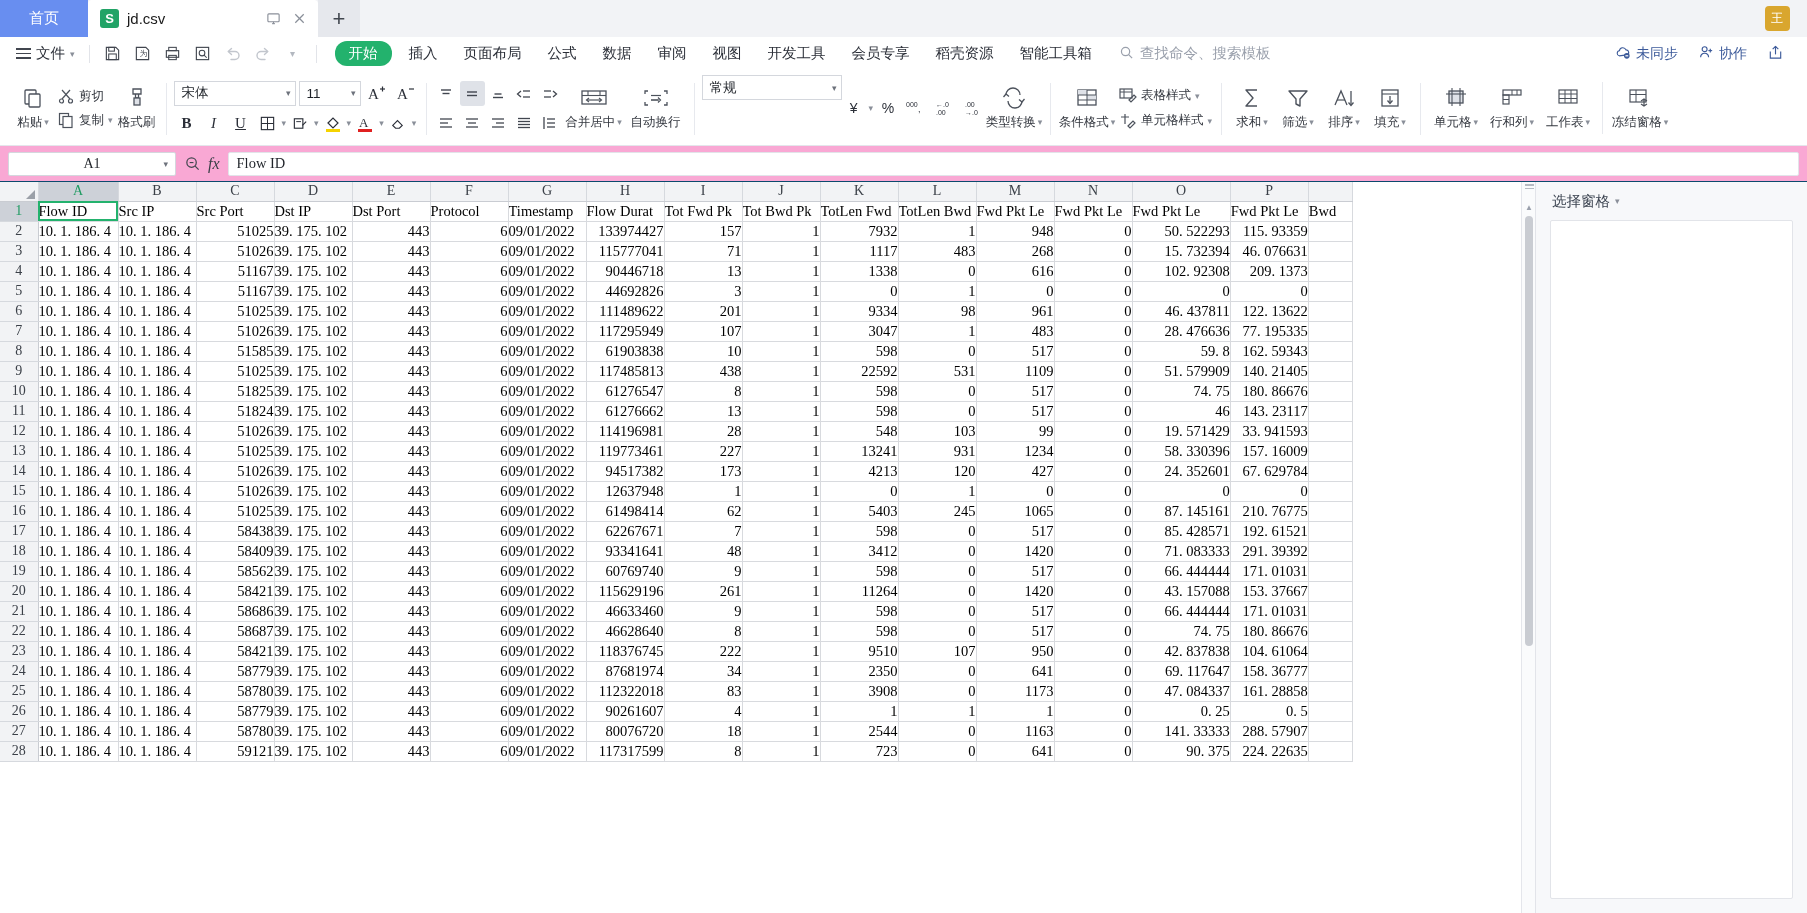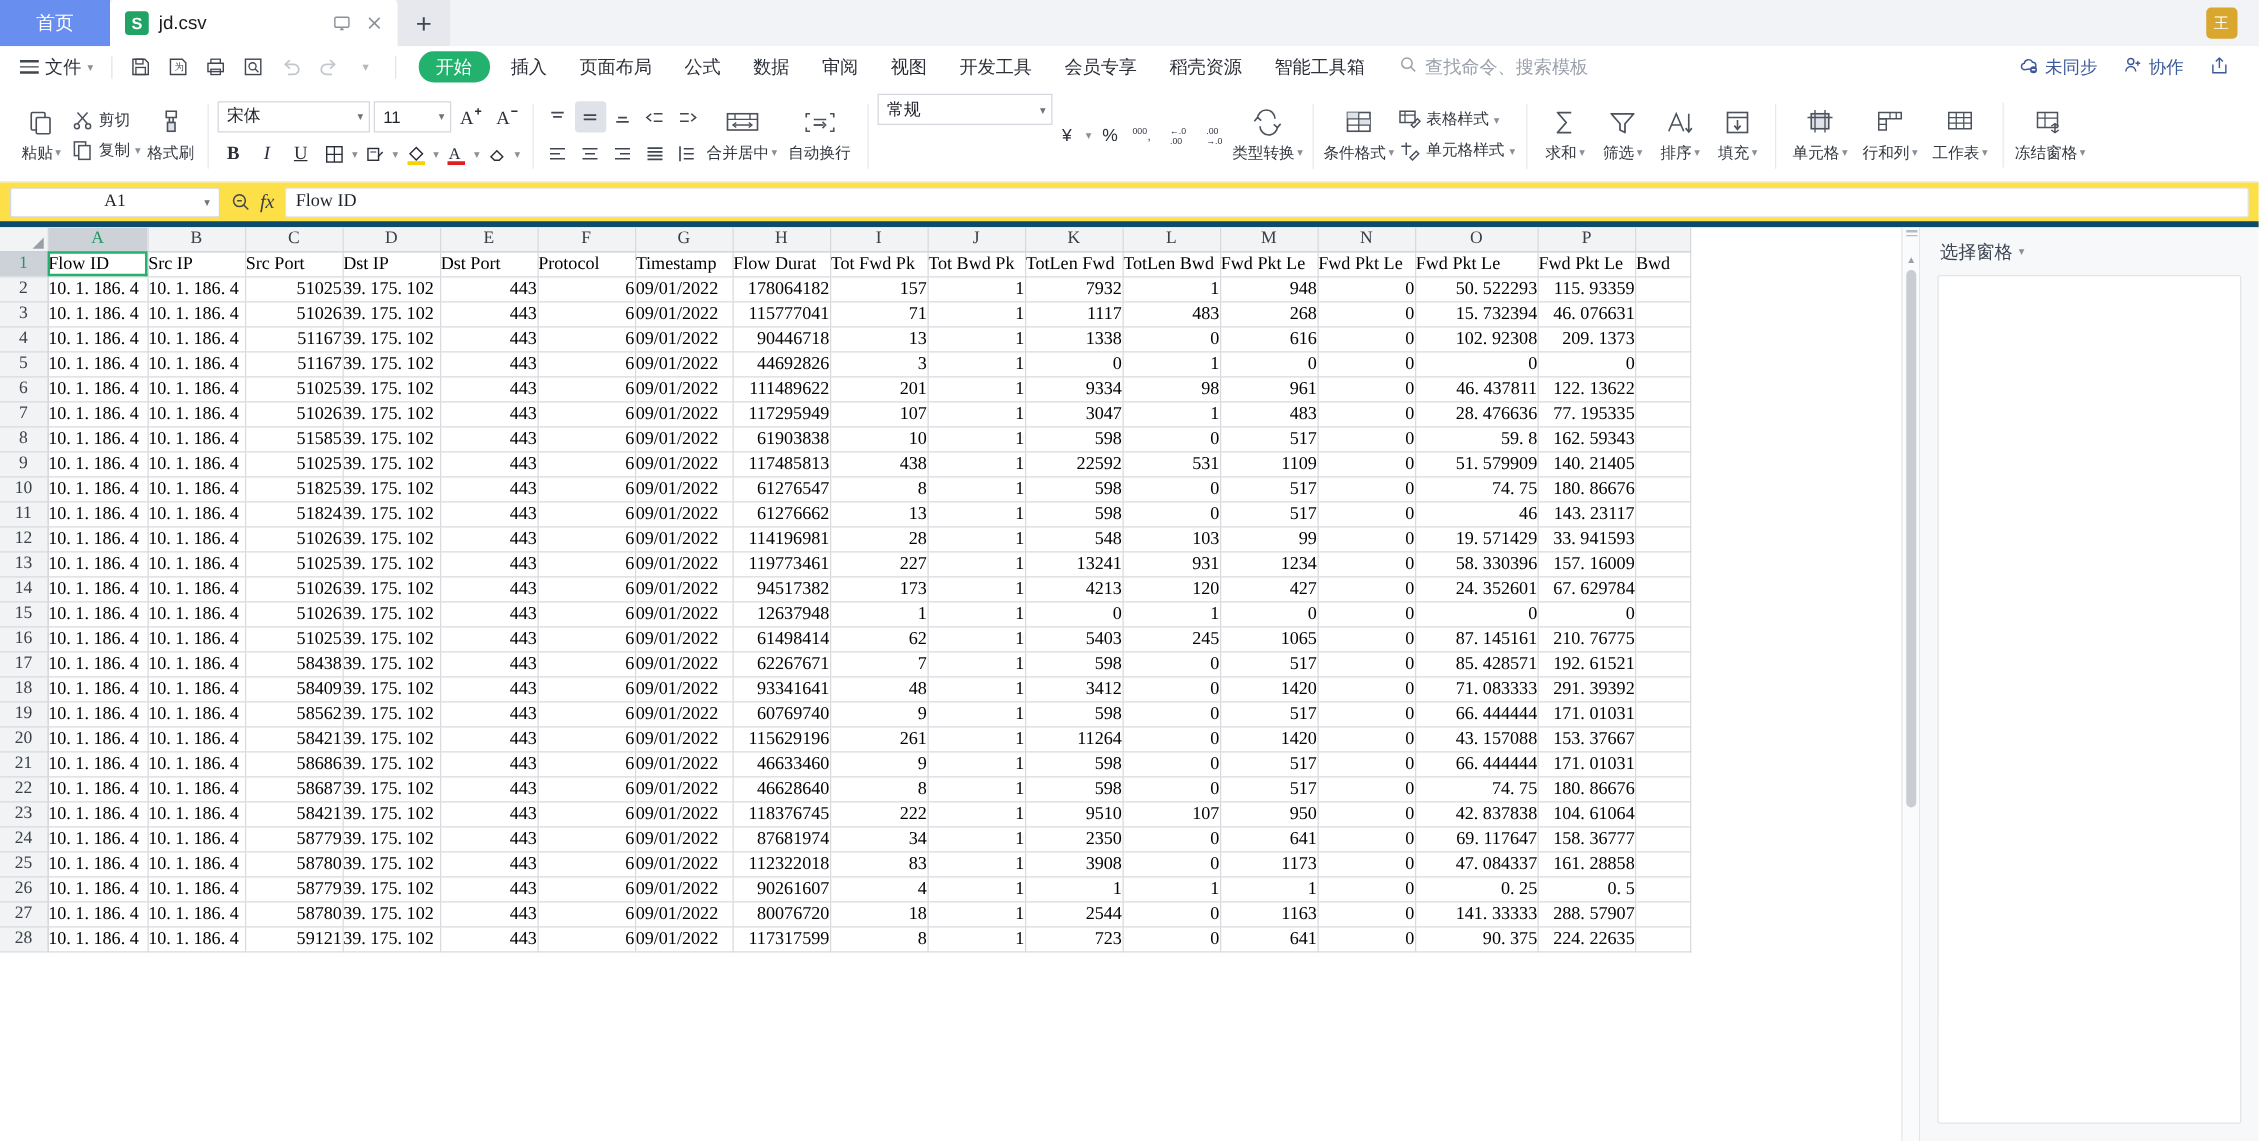--- a/index.html
+++ b/index.html
@@ -84,22 +84,22 @@
   .numfmt {
     width: 140px; height: 25px; border: 1px solid #d4d7dd; background: #fff; font-size: 13.5px;
     display: flex; align-items: center; padding: 0 4px 0 7px; color: #1f2329; margin-bottom: 4px;
   }
   .numfmt .c { margin-left: auto; font-size: 9px; color: #6d727c; }
   .numbtns { display: flex; align-items: center; gap: 3px; }
   .nb { height: 24px; min-width: 24px; display: flex; align-items: center; justify-content: center;
         color: #2b2f38; font-size: 14px; padding: 0 2px; }
 
   
-  .fbar { height: 36px; background: #fde047; display: flex; align-items: center; flex: none; padding: 0 8px;
-          border-bottom: 5px solid #0c4a6e; }
+  .fbar { height: 36px; background: #f9a8d4; display: flex; align-items: center; flex: none; padding: 0 8px;
+          border-bottom: 1px solid #0c4a6e; }
   .namebox { width: 168px; height: 24px; background: #fff; border: 1px solid #d4d7dd; border-radius: 2px;
              display: flex; align-items: center; justify-content: center; position: relative;
              font-family: "Liberation Serif", serif; font-size: 14px; color: #1f2329; }
   .namebox .c { position: absolute; right: 7px; font-size: 9px; color: #6d727c; }
   .fb-ico { width: 32px; display: flex; align-items: center; justify-content: center; color: #41464f; }
   .fx { font-family: "Liberation Serif", serif; font-style: italic; font-size: 16px; color: #3b4048; padding-right: 8px;}
   .finput { flex: 1; height: 24px; background: #fff; border: 1px solid #e2e4e9; border-radius: 2px;
             display: flex; align-items: center; padding: 0 8px;
             font-family: "Liberation Serif", serif; font-size: 14.5px; color: #1f2329; }
 
@@ -807,21 +807,21 @@
             </tr>
             <tr>
               <td class="rowhdr">2</td>
               <td class="cell txt" style="width: 80px;">10. 1. 186. 4</td>
               <td class="cell txt" style="width: 78px;">10. 1. 186. 4</td>
               <td class="cell num" style="width: 78px;">51025</td>
               <td class="cell txt" style="width: 78px;">39. 175. 102</td>
               <td class="cell num" style="width: 78px;">443</td>
               <td class="cell num" style="width: 78px;">6</td>
               <td class="cell txt" style="width: 78px;">09/01/2022</td>
-              <td class="cell num" style="width: 78px;">178064182</td>
+              <td class="cell num" style="width: 78px;">133974427</td>
               <td class="cell num" style="width: 78px;">157</td>
               <td class="cell num" style="width: 78px;">1</td>
               <td class="cell num" style="width: 78px;">7932</td>
               <td class="cell num" style="width: 78px;">1</td>
               <td class="cell num" style="width: 78px;">948</td>
               <td class="cell num" style="width: 78px;">0</td>
               <td class="cell num" style="width: 78px;">50. 522293</td>
               <td class="cell num" style="width: 78px;">115. 93359</td>
               <td class="cell num" style="width: 44px;"></td>
             </tr>

